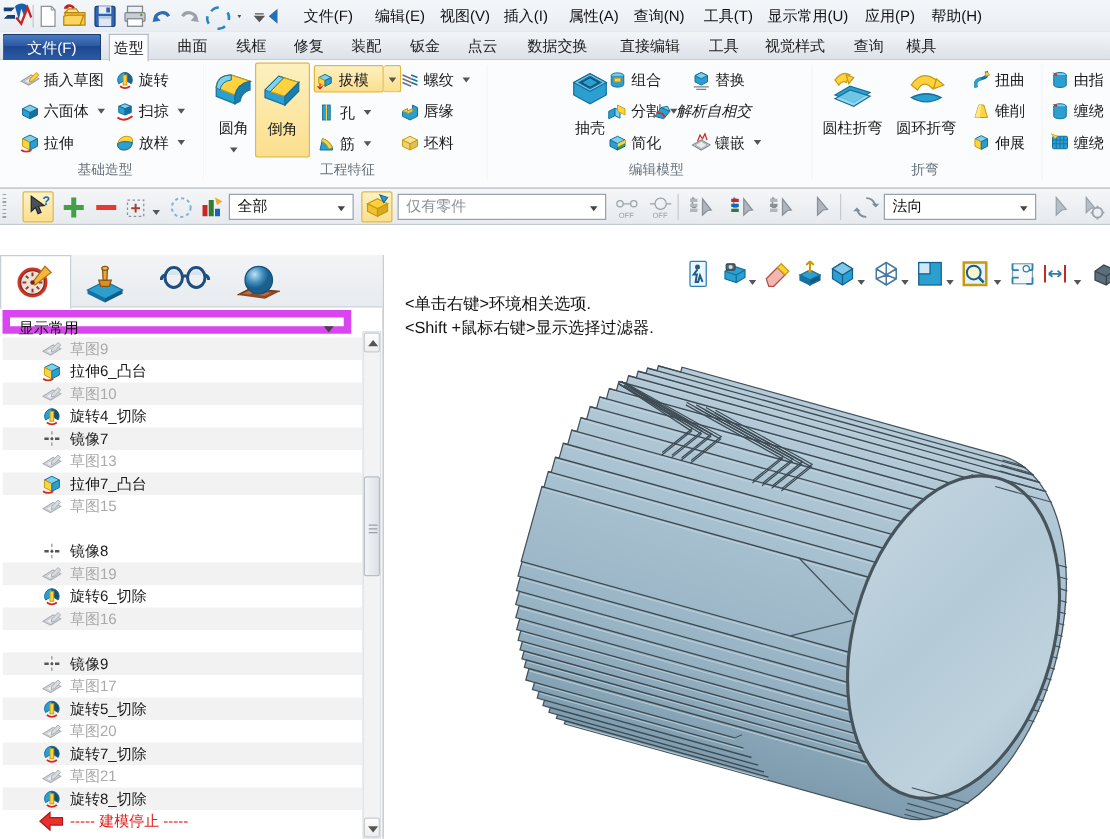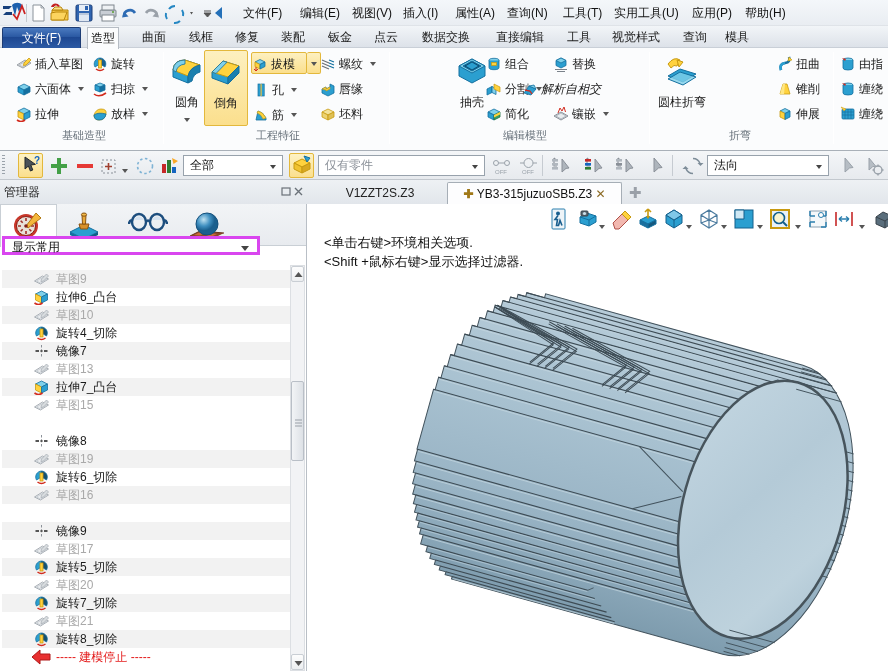--- a/index.html
+++ b/index.html
@@ -35,21 +35,21 @@
 .vsep2{position:absolute;top:4px;height:21px;width:1px;background:#c6cbd1}
 
 #docbar{position:absolute;left:0;top:180px;width:888px;height:24px;background:linear-gradient(#eef1f4,#e2e6eb)}
 .dtab{position:absolute;top:2px;height:22px;font-size:12px;color:#222;text-align:center;line-height:22px}
 .dtab.act{background:#fdfdfe;border:1px solid #a6aeb6;border-bottom:none;border-radius:2px 2px 0 0;color:#111}
 
 #manager{position:absolute;left:0;top:204px;width:307px;height:467px;background:#fff;border-right:1px solid #b9bfc6}
 #mtabs{position:absolute;left:0;top:0;width:306px;height:42px;background:linear-gradient(#f2f4f6,#e8ebef);border-bottom:1px solid #c9cfd5}
 .mtab{position:absolute;top:0;height:42px}
 .mtab.sel{background:#fff;border:1px solid #c9cfd5;border-bottom:none;height:43px}
-#mdrop{position:absolute;left:2px;top:32px;width:258px;height:19px;background:#fff;border:3px solid #d946ef;font-size:12px;color:#111;line-height:17px;padding-left:7px}
+#mdrop{position:absolute;left:2px;top:44px;width:279px;height:19px;background:#fff;border:6px solid #d946ef;font-size:12px;color:#111;line-height:17px;padding-left:7px}
 #mdrop:after{content:"";position:absolute;right:8px;top:7px;border-left:4px solid transparent;border-right:4px solid transparent;border-top:5px solid #444}
 #tree{position:absolute;left:2px;top:65px;width:288px;height:402px;overflow:hidden}
 .trow{position:absolute;left:0;width:288px;height:18px;font-size:12px;line-height:18px;color:#1a1a1a;white-space:nowrap}
 .trow.alt{background:#f2f2f2}
 .trow.dim{color:#a9a9a9}
 .trow .tic{position:absolute;left:31px;top:1px}
 .trow .tlab{position:absolute;left:54px}
 #vscroll{position:absolute;left:290px;top:61px;width:15px;height:406px;background:#f2f3f5;border:1px solid #dcdfe3}
 .sbtnv{position:absolute;left:0px;width:13px;height:16px;background:linear-gradient(#fdfdfd,#eceef0);border:1px solid #c9ced4;border-radius:2px}
 #vthumb{position:absolute;left:0px;top:115px;width:13px;height:80px;background:linear-gradient(90deg,#f2f4f6,#dde1e6);border:1px solid #b9bfc7;border-radius:2px}
@@ -100,21 +100,21 @@
   <path d="M204 11 h7 M204 13 l3.5 4 3.5 -4z" stroke="#555" fill="#555" stroke-width="1"></path>
   <path d="M222 7 l0 12 -7 -6z" fill="#2470b8"></path>
 </svg>
 <span class="menu" style="left:243px">文件(F)</span>
 <span class="menu" style="left:300px">编辑(E)</span>
 <span class="menu" style="left:352px">视图(V)</span>
 <span class="menu" style="left:403px">插入(I)</span>
 <span class="menu" style="left:455px">属性(A)</span>
 <span class="menu" style="left:507px">查询(N)</span>
 <span class="menu" style="left:563px">工具(T)</span>
-<span class="menu" style="left:614px">实用工具(U)</span>
+<span class="menu" style="left:614px">显示常用(U)</span>
 <span class="menu" style="left:692px">应用(P)</span>
 <span class="menu" style="left:745px">帮助(H)</span>
 </div>
 
 <div id="tabbar">
 <div id="filebtn">文件(F)</div>
 <div class="rtab sel" style="left:87px;width:32px">造型</div>
 <div class="rtab" style="left:135px;width:38px">曲面</div>
 <div class="rtab" style="left:182px;width:38px">线框</div>
 <div class="rtab" style="left:228px;width:38px">修复</div>
@@ -249,20 +249,25 @@
           <path d="M5 7 l2 -5 2 3 2 -4 1.5 5" stroke="#d22b1e" stroke-width="1" fill="none"></path>
         </svg>镶嵌&nbsp;&nbsp;<span class="darr"></span></div>
       <div class="glabel" style="left:465px">编辑模型</div>
       <div class="rsep" style="left:649px"></div>
       <div class="bigbtn" style="left:654px;width:56px"><svg class="bic" width="40" height="34" viewBox="0 0 40 34">
           <path d="M6 10 q6 -8 12 -4 l-3 6 q-3 -2 -6 2z" fill="#ffd23e" stroke="#c89a10"></path>
           <path d="M15 6 l6 2 -4 5z" fill="#ffd23e" stroke="#c89a10"></path>
           <path d="M6 22 l12 -7 16 5 -13 8z" fill="#2b9fd0" stroke="#1470a0"></path>
           <path d="M6 25 l12 -7 16 5 -13 8z" fill="#7fd0ea" stroke="#1470a0" fill-opacity=".8"></path>
         </svg><div class="blab">圆柱折弯</div></div>
+      <div class="bigbtn" style="left:712px;width:58px"><svg class="bic" width="40" height="34" viewBox="0 0 40 34">
+          <path d="M8 14 q10 -14 22 -2 l-5 5 q-7 -8 -12 1z" fill="#ffd23e" stroke="#c89a10"></path>
+          <path d="M28 9 l6 5 -8 3z" fill="#ffd23e" stroke="#c89a10"></path>
+          <path d="M8 24 q12 -6 24 0 q-12 7 -24 0z" fill="#2b9fd0" stroke="#1470a0"></path>
+        </svg><div class="blab">圆环折弯</div></div>
       <div class="sbtn" style="left:777px;top:6px;"><svg class="ic" width="16" height="16" viewBox="0 0 16 16">
           <path d="M4 14 q-2 -6 4 -7 q6 -1 4 -6" stroke="#1470a0" stroke-width="2.6" fill="none"></path>
           <path d="M4 14 q-2 -6 4 -7" stroke="#2b9fd0" stroke-width="2.6" fill="none"></path>
           <path d="M12 1 l3 3 -4 1z" fill="#ffd23e" stroke="#c89a10" stroke-width=".6"></path>
         </svg>扭曲</div>
       <div class="sbtn" style="left:777px;top:31px;"><svg class="ic" width="16" height="16" viewBox="0 0 16 16">
           <path d="M3 13 l3 -10 4 0 3 10z" fill="#ffd23e" stroke="#c89a10" stroke-width=".8"></path>
           <path d="M3 13 l3 -10 2 0 -1 10z" fill="#ffe784"></path>
         </svg>锥削</div>
       <div class="sbtn" style="left:777px;top:56px;"><svg class="ic" width="16" height="16" viewBox="0 0 16 16">
@@ -377,30 +382,20 @@
       <svg class="abs" style="left:836px;top:3px" width="24" height="24" viewBox="0 0 24 24">
         <path d="M9 4 l0 14 4.5 -4 3.5 -0.5z" fill="#b6bdc4" stroke="#9aa2aa"></path>
       </svg>
       <svg class="abs" style="left:862px;top:3px" width="24" height="24" viewBox="0 0 24 24">
         <path d="M7 4 l0 12 3.8 -3.4 3 -0.3z" fill="#b6bdc4" stroke="#9aa2aa"></path>
         <circle cx="16" cy="16" r="4" fill="none" stroke="#9aa2aa" stroke-width="1.4"></circle>
         <path d="M16 10.5 v2 M16 19.5 v2 M10.5 16 h2 M19.5 16 h2" stroke="#9aa2aa" stroke-width="1.4"></path>
       </svg>
 </div>
 
-<div id="docbar">
-<span style="position:absolute;left:4px;top:4px;font-size:12px;color:#222">管理器</span>
-<svg class="abs" style="left:281px;top:6px" width="24" height="12" viewBox="0 0 24 12">
- <rect x="1" y="2" width="8" height="7" fill="none" stroke="#6a7178" stroke-width="1.2"></rect>
- <path d="M14 2 l7 7 M21 2 l-7 7" stroke="#6a7178" stroke-width="1.4"></path>
-</svg>
-<div class="dtab" style="left:320px;width:120px">V1ZZT2S.Z3</div>
-<div class="dtab act" style="left:447px;width:175px"><span style="color:#a07818;font-weight:bold">✚ </span>YB3-315juzuoSB5.Z3<span style="color:#8a6820">  ✕</span></div>
-<div style="position:absolute;left:629px;top:4px;font-size:15px;color:#9aa0a8">✚</div>
-</div>
 
 <div id="manager">
 <div id="mtabs">
 <div class="mtab sel" style="left:0;width:57px"></div>
         <svg class="abs" style="left:11px;top:6px" width="32" height="32" viewBox="0 0 32 32">
           <circle cx="15" cy="16" r="12" fill="#c8372a"></circle>
           <circle cx="15" cy="16" r="9.5" fill="#e8e2d8" stroke="#8a2018" stroke-width="1"></circle>
           <g stroke="#a03028" stroke-width="1.6">
             <path d="M15 8 v3 M15 21 v3 M7 16 h3 M20 16 h3 M9.7 10.7 l2 2 M18.3 19.3 l2 2 M9.7 21.3 l2 -2"></path>
           </g>

